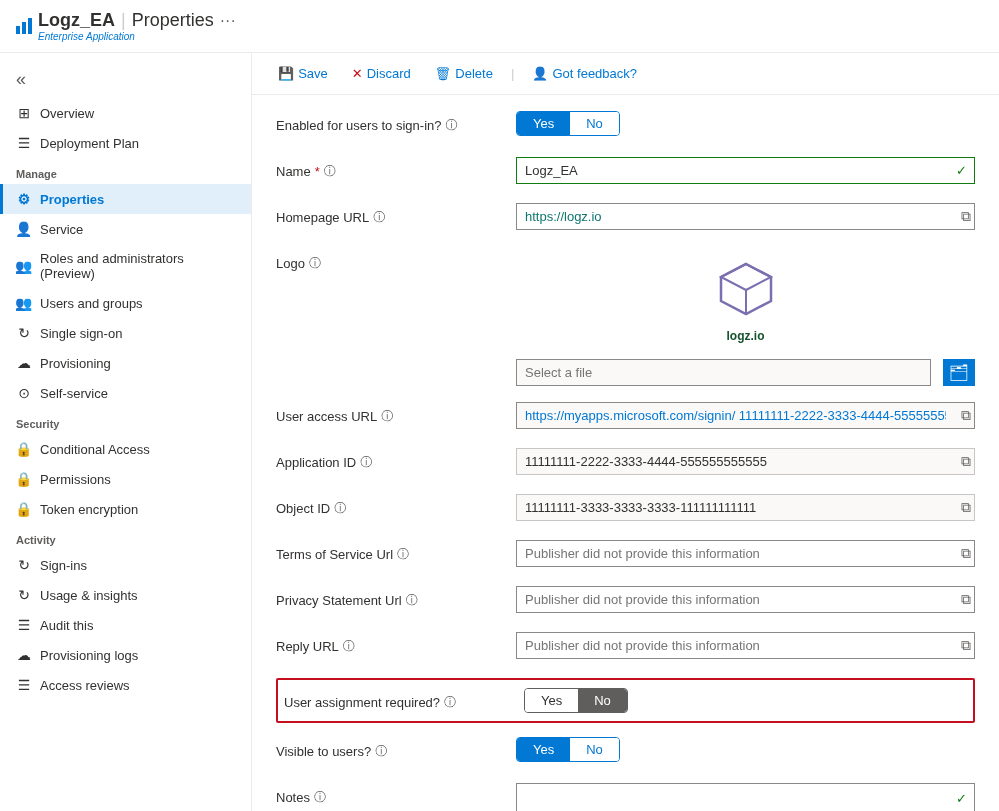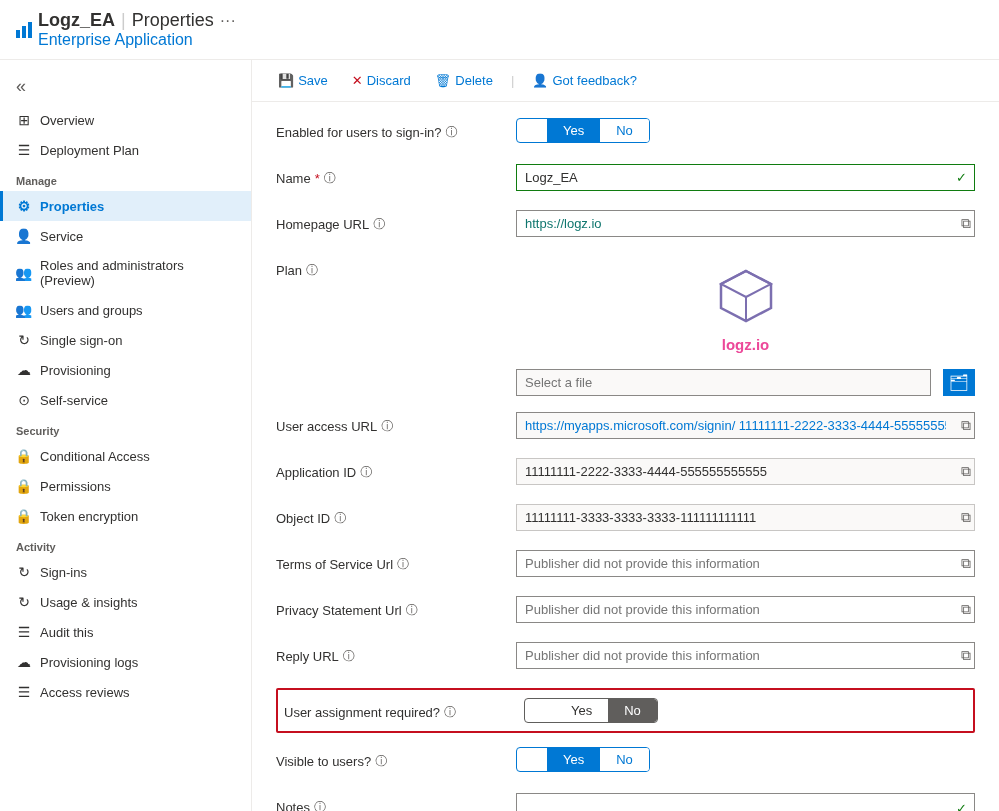--- a/index.html
+++ b/index.html
@@ -10,21 +10,21 @@
     .header-logo { display: flex; align-items: center; gap: 6px; }
     .logo-bars { display: flex; gap: 2px; align-items: flex-end; }
     .logo-bars span { background: #0078d4; display: block; }
     .logo-bars span:nth-child(1) { width: 4px; height: 8px; }
     .logo-bars span:nth-child(2) { width: 4px; height: 12px; }
     .logo-bars span:nth-child(3) { width: 4px; height: 16px; }
     .header-title { font-size: 18px; font-weight: 600; color: #323130; }
     .header-separator { color: #ccc; font-size: 18px; }
     .header-subtitle { font-size: 18px; font-weight: 400; color: #323130; }
     .header-dots { color: #605e5c; font-size: 16px; cursor: pointer; }
-    .header-meta { font-size: 16px; color: #0078d4; }
+    .header-meta { font-size: 10px; color: #0078d4; font-style: italic; }
 
     
     .layout { display: flex; flex: 1; overflow: hidden; }
 
     
     .sidebar { width: 252px; background: white; border-right: 1px solid #edebe9; overflow-y: auto; padding: 8px 0; flex-shrink: 0; }
     .sidebar-section-label { font-size: 11px; font-weight: 600; color: #605e5c; padding: 10px 16px 4px; text-transform: none; }
     .sidebar-item { display: flex; align-items: center; gap: 8px; padding: 7px 16px; cursor: pointer; color: #323130; }
     .sidebar-item.active { background: #e1effa; color: #0078d4; font-weight: 600; border-left: 3px solid #0078d4; padding-left: 13px; }
     .sidebar-icon { width: 16px; height: 16px; flex-shrink: 0; display: flex; align-items: center; justify-content: center; font-size: 14px; }
@@ -37,21 +37,21 @@
     .toolbar-separator { color: #ccc; margin: 0 4px; }
 
     
     .form-area { padding: 16px 24px; }
     .form-row { display: flex; align-items: flex-start; margin-bottom: 16px; min-height: 30px; }
     .form-label { width: 240px; flex-shrink: 0; color: #323130; padding-top: 6px; display: flex; align-items: center; gap: 4px; }
     .form-label .info-icon { color: #605e5c; font-size: 12px; cursor: pointer; }
     .form-control { flex: 1; }
 
     
-    .toggle-group { display: flex; border: 1px solid #0078d4; border-radius: 4px; overflow: hidden; width: fit-content; padding-left: 30px; }
+    .toggle-group { display: flex; border: 1px solid #0078d4; border-radius: 4px; overflow: hidden; width: fit-content; }
     .toggle-btn { padding: 4px 16px; background: white; border: none; cursor: pointer; color: #0078d4; font-size: 13px; }
     .toggle-btn.active-yes { background: #0078d4; color: white; }
     .toggle-btn.active-no { background: #605e5c; color: white; border-radius: 0 3px 3px 0; }
 
     
     .text-input { width: 100%; padding: 5px 8px; border: 1px solid #8a8886; color: #323130; background: white; }
     .input-wrapper { position: relative; display: flex; align-items: center; }
     .input-wrapper .check-icon { position: absolute; right: 8px; color: #107c10; }
     .input-wrapper .copy-icon { position: absolute; right: 4px; color: #605e5c; cursor: pointer; font-size: 14px; }
     .input-readonly { background: #faf9f8; border: 1px solid #c8c6c4; padding: 5px 8px; color: #323130; width: 100%; }
@@ -232,34 +232,34 @@
           <span class="info-icon">ⓘ</span>
         </div>
         <div class="form-control input-wrapper">
           <input class="text-input" type="text" style="padding-right: 28px; color: #0f766e;" value="https://logz.io">
           <span class="copy-icon">⧉</span>
         </div>
       </div>
 
       <div class="form-row" style="align-items:flex-start;">
         <div class="form-label">
-          <span>Plan</span>
+          <span>Logo</span>
           <span class="info-icon">ⓘ</span>
         </div>
         <div class="form-control">
           <div class="logz-logo" style="margin-bottom:6px; display:flex; flex-direction:column; align-items:center; padding: 10px 0;">
             <div style="font-size:42px; color:#7c6fb0;">
               
               <svg width="60" height="60" viewBox="0 0 60 60">
                 <polygon points="30,5 55,18 55,42 30,55 5,42 5,18" fill="none" stroke="#7c6fb0" stroke-width="2.5"></polygon>
                 <polygon points="30,5 55,18 30,31 5,18" fill="none" stroke="#7c6fb0" stroke-width="2"></polygon>
                 <line x1="30" y1="31" x2="30" y2="55" stroke="#7c6fb0" stroke-width="2"></line>
               </svg>
             </div>
-            <div style="font-size:15px; font-weight:600; color:#ec4899;">logz.io</div>
+            <div style="font-size:12px; font-weight:600; color:#14532d;">logz.io</div>
           </div>
           <div class="file-select-row">
             <input class="file-input" type="text" readonly="" placeholder="Select a file" style="">
             <button class="file-btn">
               <span style="font-size:16px;">🗂</span>
             </button>
           </div>
         </div>
       </div>
 

